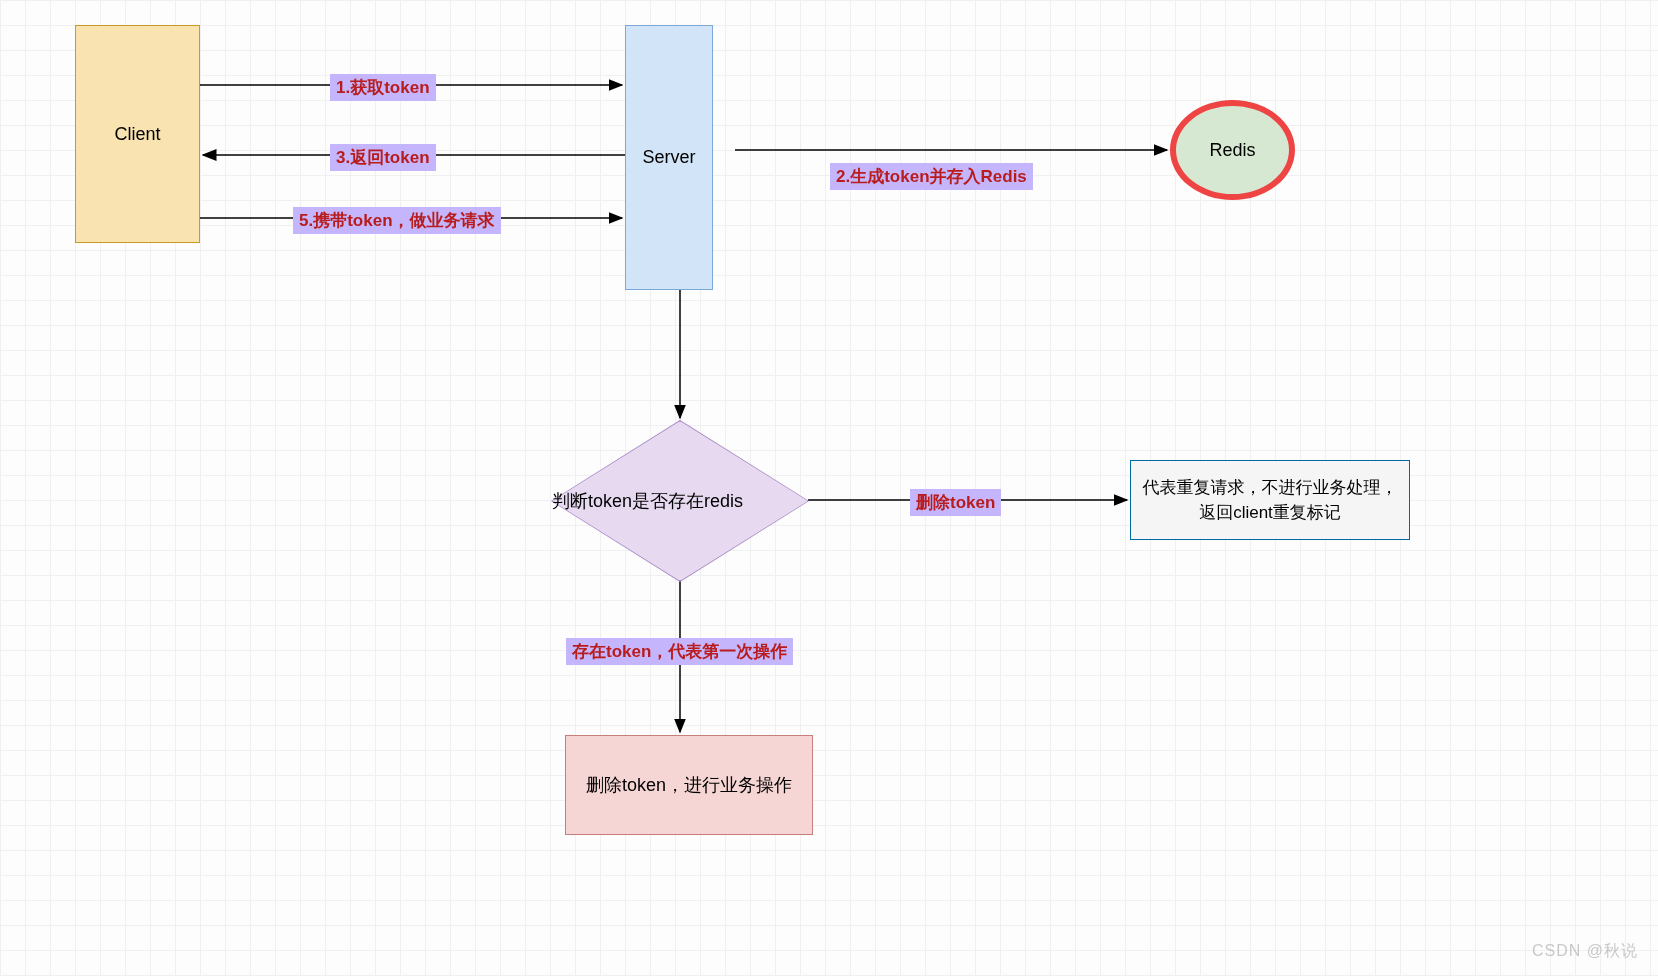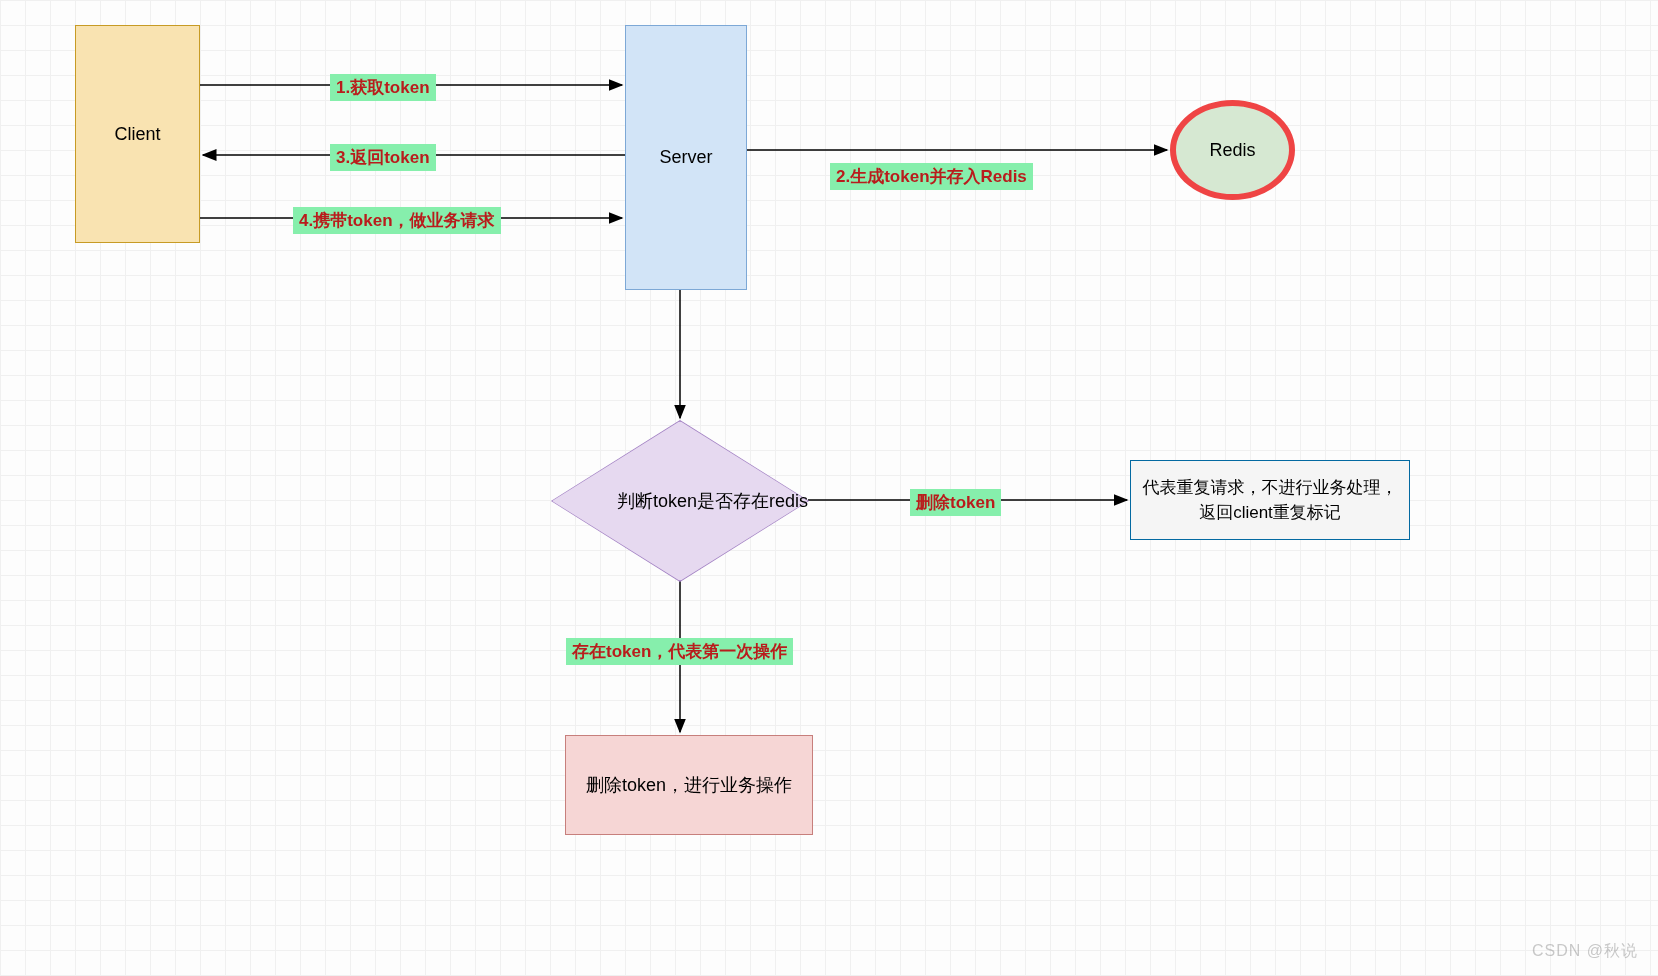--- a/index.html
+++ b/index.html
@@ -27,21 +27,21 @@
       color: #000;
     }
     .client {
       left: 75px; top: 25px;
       width: 125px; height: 218px;
       background: #f9e3b1;
       border: 1px solid #c79b25;
     }
     .server {
       left: 625px; top: 25px;
-      width: 122px; height: 265px;
+      width: 88px; height: 265px;
       background: #d2e4f7;
       border: 1px solid #7da8d6;
     }
     .redis {
       left: 1170px; top: 100px;
       width: 125px; height: 100px;
       background: #d6e8d2;
       border: 6px solid #ef4444;
       border-radius: 50%;
     }
@@ -59,21 +59,21 @@
     .decision-outline {
       position: absolute;
       left: -1px; top: -1px;
       width: calc(100% + 2px); height: calc(100% + 2px);
       background: #a07fc2;
       clip-path: polygon(50% 0%, 100% 50%, 50% 100%, 0% 50%);
     }
     .decision .label {
       position: absolute;
       width: 100%; height: 100%;
-      display: flex; align-items: center; justify-content: flex-end;
+      display: flex; align-items: center; justify-content: flex-start;
       z-index: 2;
     }
     .result-box {
       left: 1130px; top: 460px;
       width: 280px; height: 80px;
       background: #f5f5f5;
       border: 1px solid #0369a1;
       font-size: 17px;
       padding: 8px;
       line-height: 1.5;
@@ -82,21 +82,21 @@
       left: 565px; top: 735px;
       width: 248px; height: 100px;
       background: #f6d6d5;
       border: 1px solid #c77f7c;
     }
     .edge-label {
       position: absolute;
       color: #b91c1c;
       font-weight: bold;
       font-size: 17px;
-      background: #86efac;
+      background: #c4b5fd;
       padding: 2px 6px;
       white-space: nowrap;
     }
     .watermark {
       position: absolute;
       right: 20px; bottom: 14px;
       color: rgba(120,120,120,0.4);
       font-size: 16px;
       font-weight: 300;
       letter-spacing: 1px;
@@ -157,17 +157,17 @@
   <span>代表重复请求，不进行业务处理，返回client重复标记</span>
 </div>
 
 <div class="node action-box">
   <span>删除token，进行业务操作</span>
 </div>
 
 <div class="edge-label" style="left:330px; top:74px;">1.获取token</div>
 <div class="edge-label" style="left:830px; top:139px;margin-top:24px;">2.生成token并存入Redis</div>
 <div class="edge-label" style="left:330px; top:144px;">3.返回token</div>
-<div class="edge-label" style="left:293px; top:207px;">4.携带token，做业务请求</div>
+<div class="edge-label" style="left:293px; top:207px;">5.携带token，做业务请求</div>
 <div class="edge-label" style="left:910px; top:489px;">删除token</div>
 <div class="edge-label" style="left:566px; top:638px;">存在token，代表第一次操作</div>
 
 <div class="watermark">CSDN @秋说</div>
 
 </body></html>

